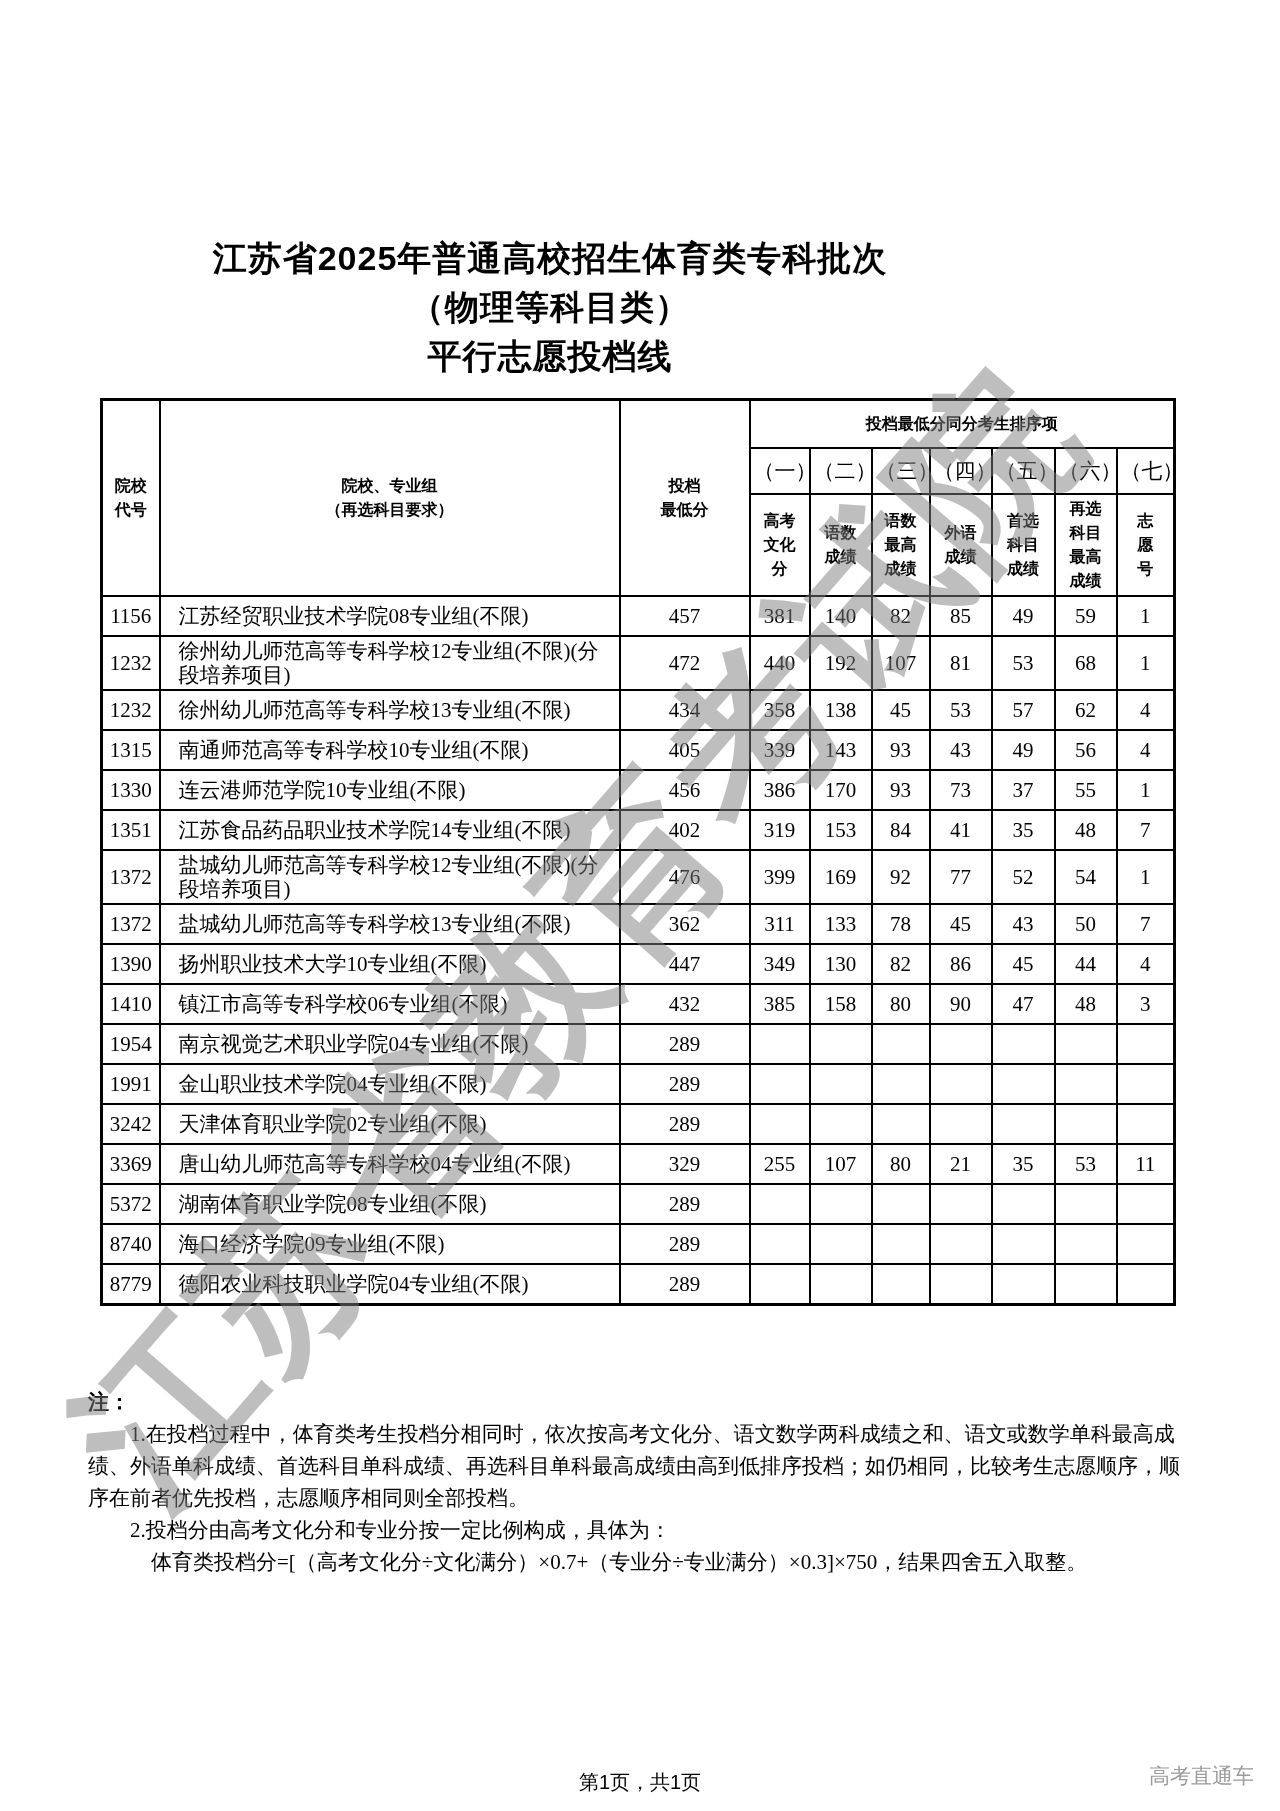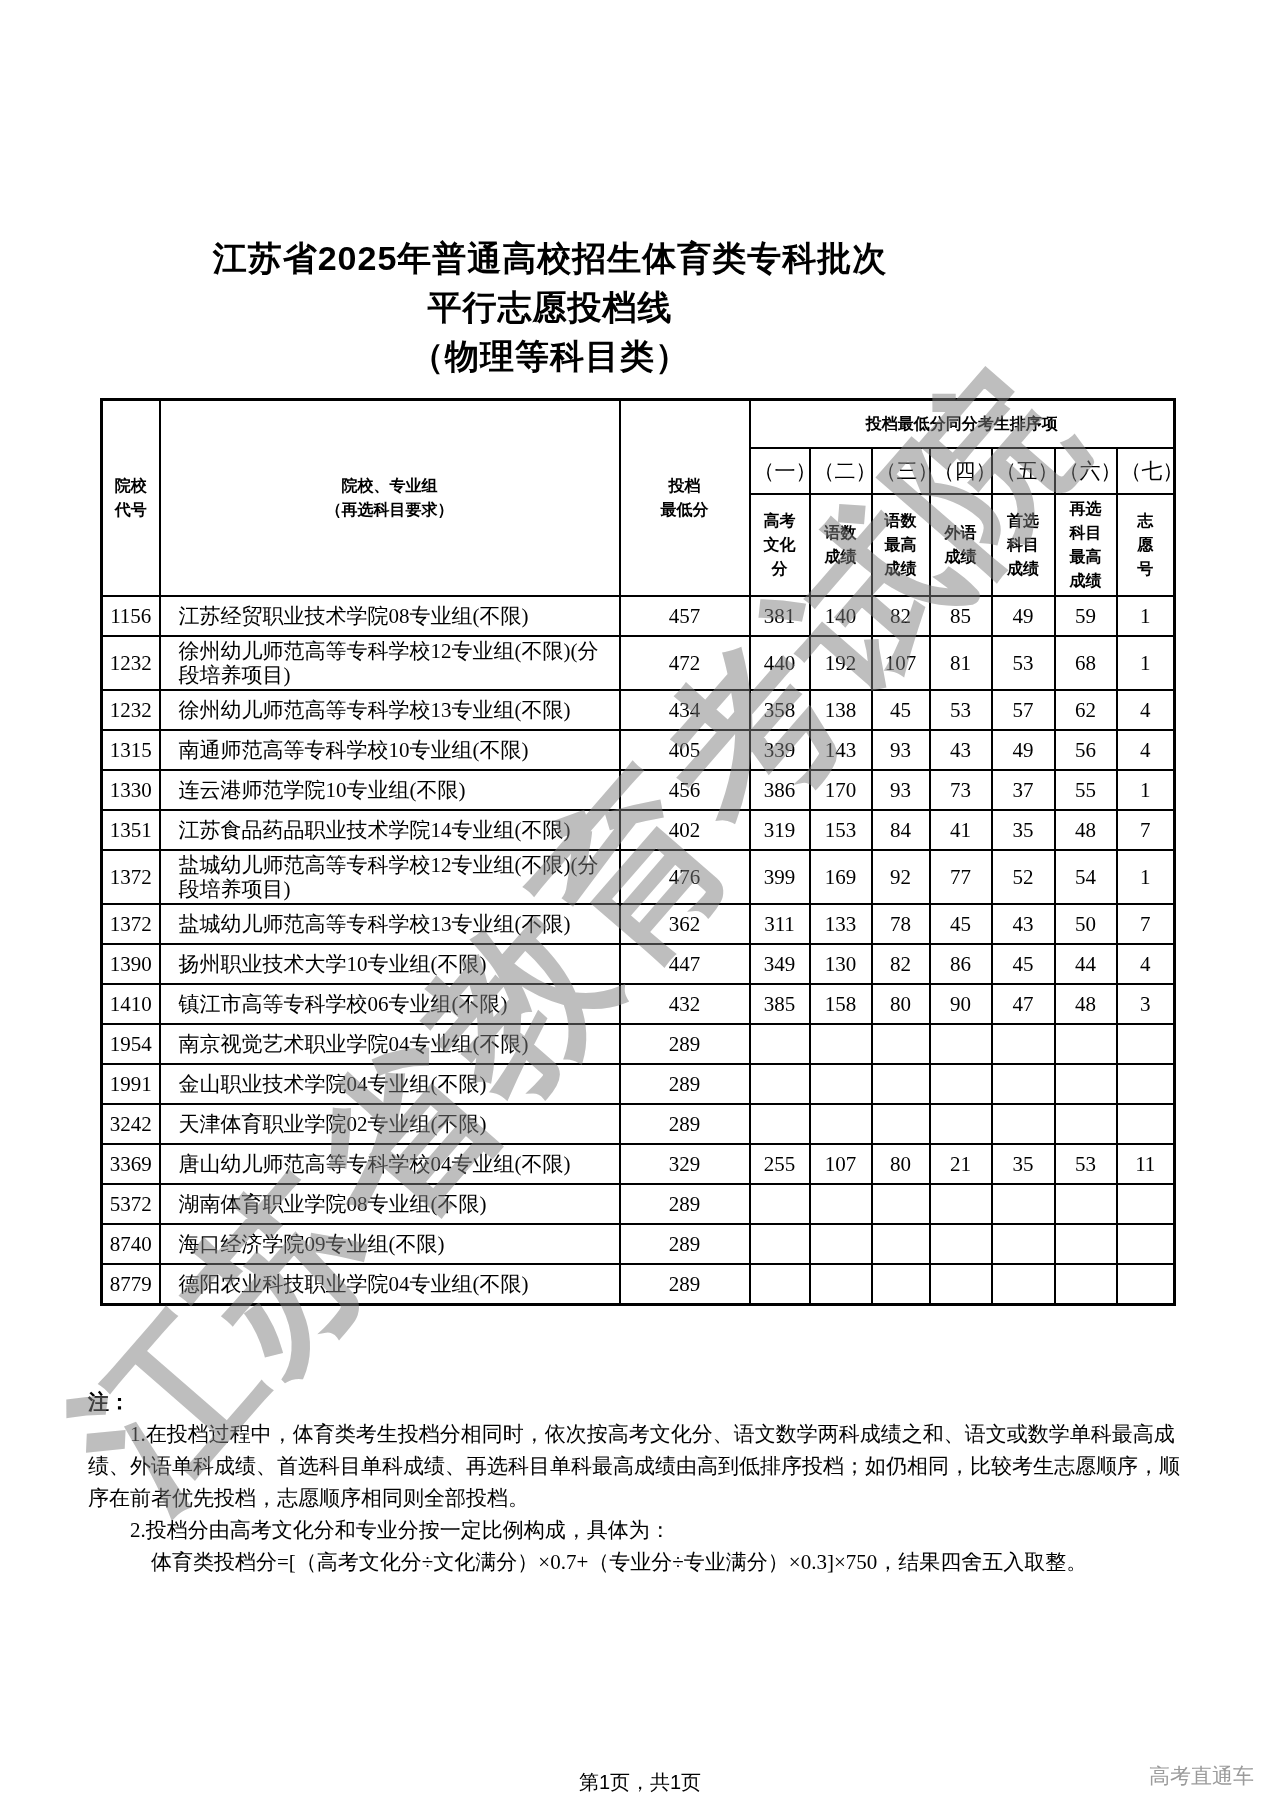--- a/index.html
+++ b/index.html
@@ -96,22 +96,22 @@
     pointer-events:none;
   }
 </style>
 </head>
 <body>
 
 <div class="page">
 
   <div class="title-block">
     <div>江苏省2025年普通高校招生体育类专科批次</div>
+    <div>（物理等科目类）</div>
     <div>平行志愿投档线</div>
-    <div>（物理等科目类）</div>
   </div>
 
   <table class="score-table">
     <colgroup>
       <col style="width:58px">
         <col style="width:460px">
         <col style="width:130px">
       <col style="width:60px">
         <col style="width:62px">
         <col style="width:58px">

